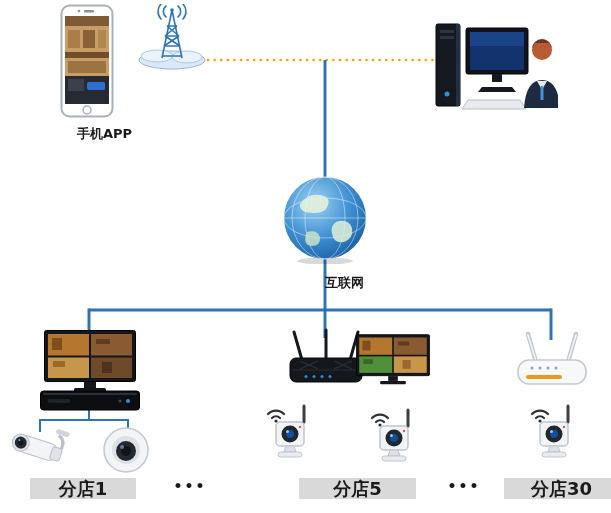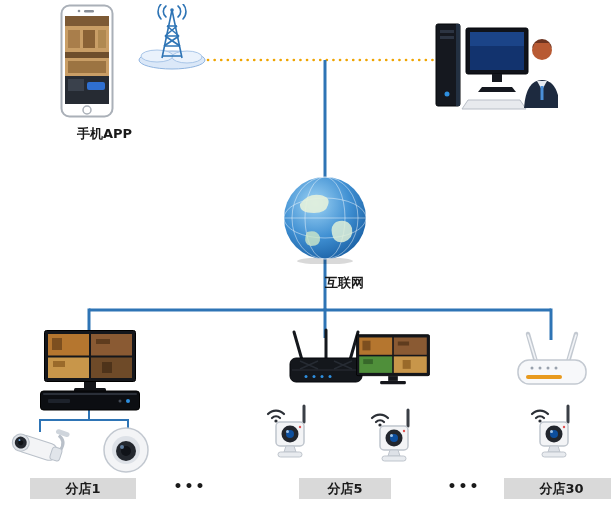--- a/index.html
+++ b/index.html
@@ -14,21 +14,21 @@
   .blueline.thin { stroke-width:2; }
   .dotline { stroke:var(--dotted-line,#efa400); stroke-width:2.6;
              stroke-dasharray:0.1 6.5; stroke-linecap:round; }
   .abs { position:absolute; }
   .text-label {
     color:var(--label-text,#1a1a1a); font-size:13px; font-weight:600;
     text-align:right; line-height:16px; white-space:nowrap;
   }
   .branch-label {
     background:var(--label-bar-bg,#d9d9d9); color:var(--label-text,#1a1a1a);
-    height:21px; font-size:13px; font-weight:600; text-align:center;
+    height:21px; font-size:18px; font-weight:600; text-align:center;
     line-height:21px; white-space:nowrap;
   }
   .dots {
     color:#1a1a1a; font-size:14px; font-weight:bold; letter-spacing:2px;
     text-align:center;
   }
   
   #phone          { left:60px;  top:4px;   }
   #phone-label    { left:48px;  top:126px; width:84px;  }
   #tower          { left:136px; top:4px;   }
@@ -39,21 +39,21 @@
   #b1-monitor     { left:44px;  top:330px; }
   #b1-nvr         { left:40px;  top:390px; }
   #b1-cam1        { left:8px;   top:422px; }
   #b1-cam2        { left:100px; top:424px; }
   #b1-label       { left:30px;  top:478px; width:106px; }
   #dots1          { left:172px; top:478px; width:36px;  }
   #b5-router      { left:286px; top:328px; }
   #b5-monitor     { left:356px; top:334px; }
   #b5-cam1        { left:262px; top:400px; }
   #b5-cam2        { left:366px; top:404px; }
-  #b5-label       { left:299px; top:478px; width:92px; }
+  #b5-label       { left:299px; top:478px; width:117px; }
   #dots2          { left:446px; top:478px; width:36px;  }
   #b30-router     { left:516px; top:330px; }
   #b30-cam        { left:526px; top:400px; }
   #b30-label      { left:504px; top:478px; width:115px; }
 </style>
 </head>
 <body>
 
 <div id="canvas">
 

